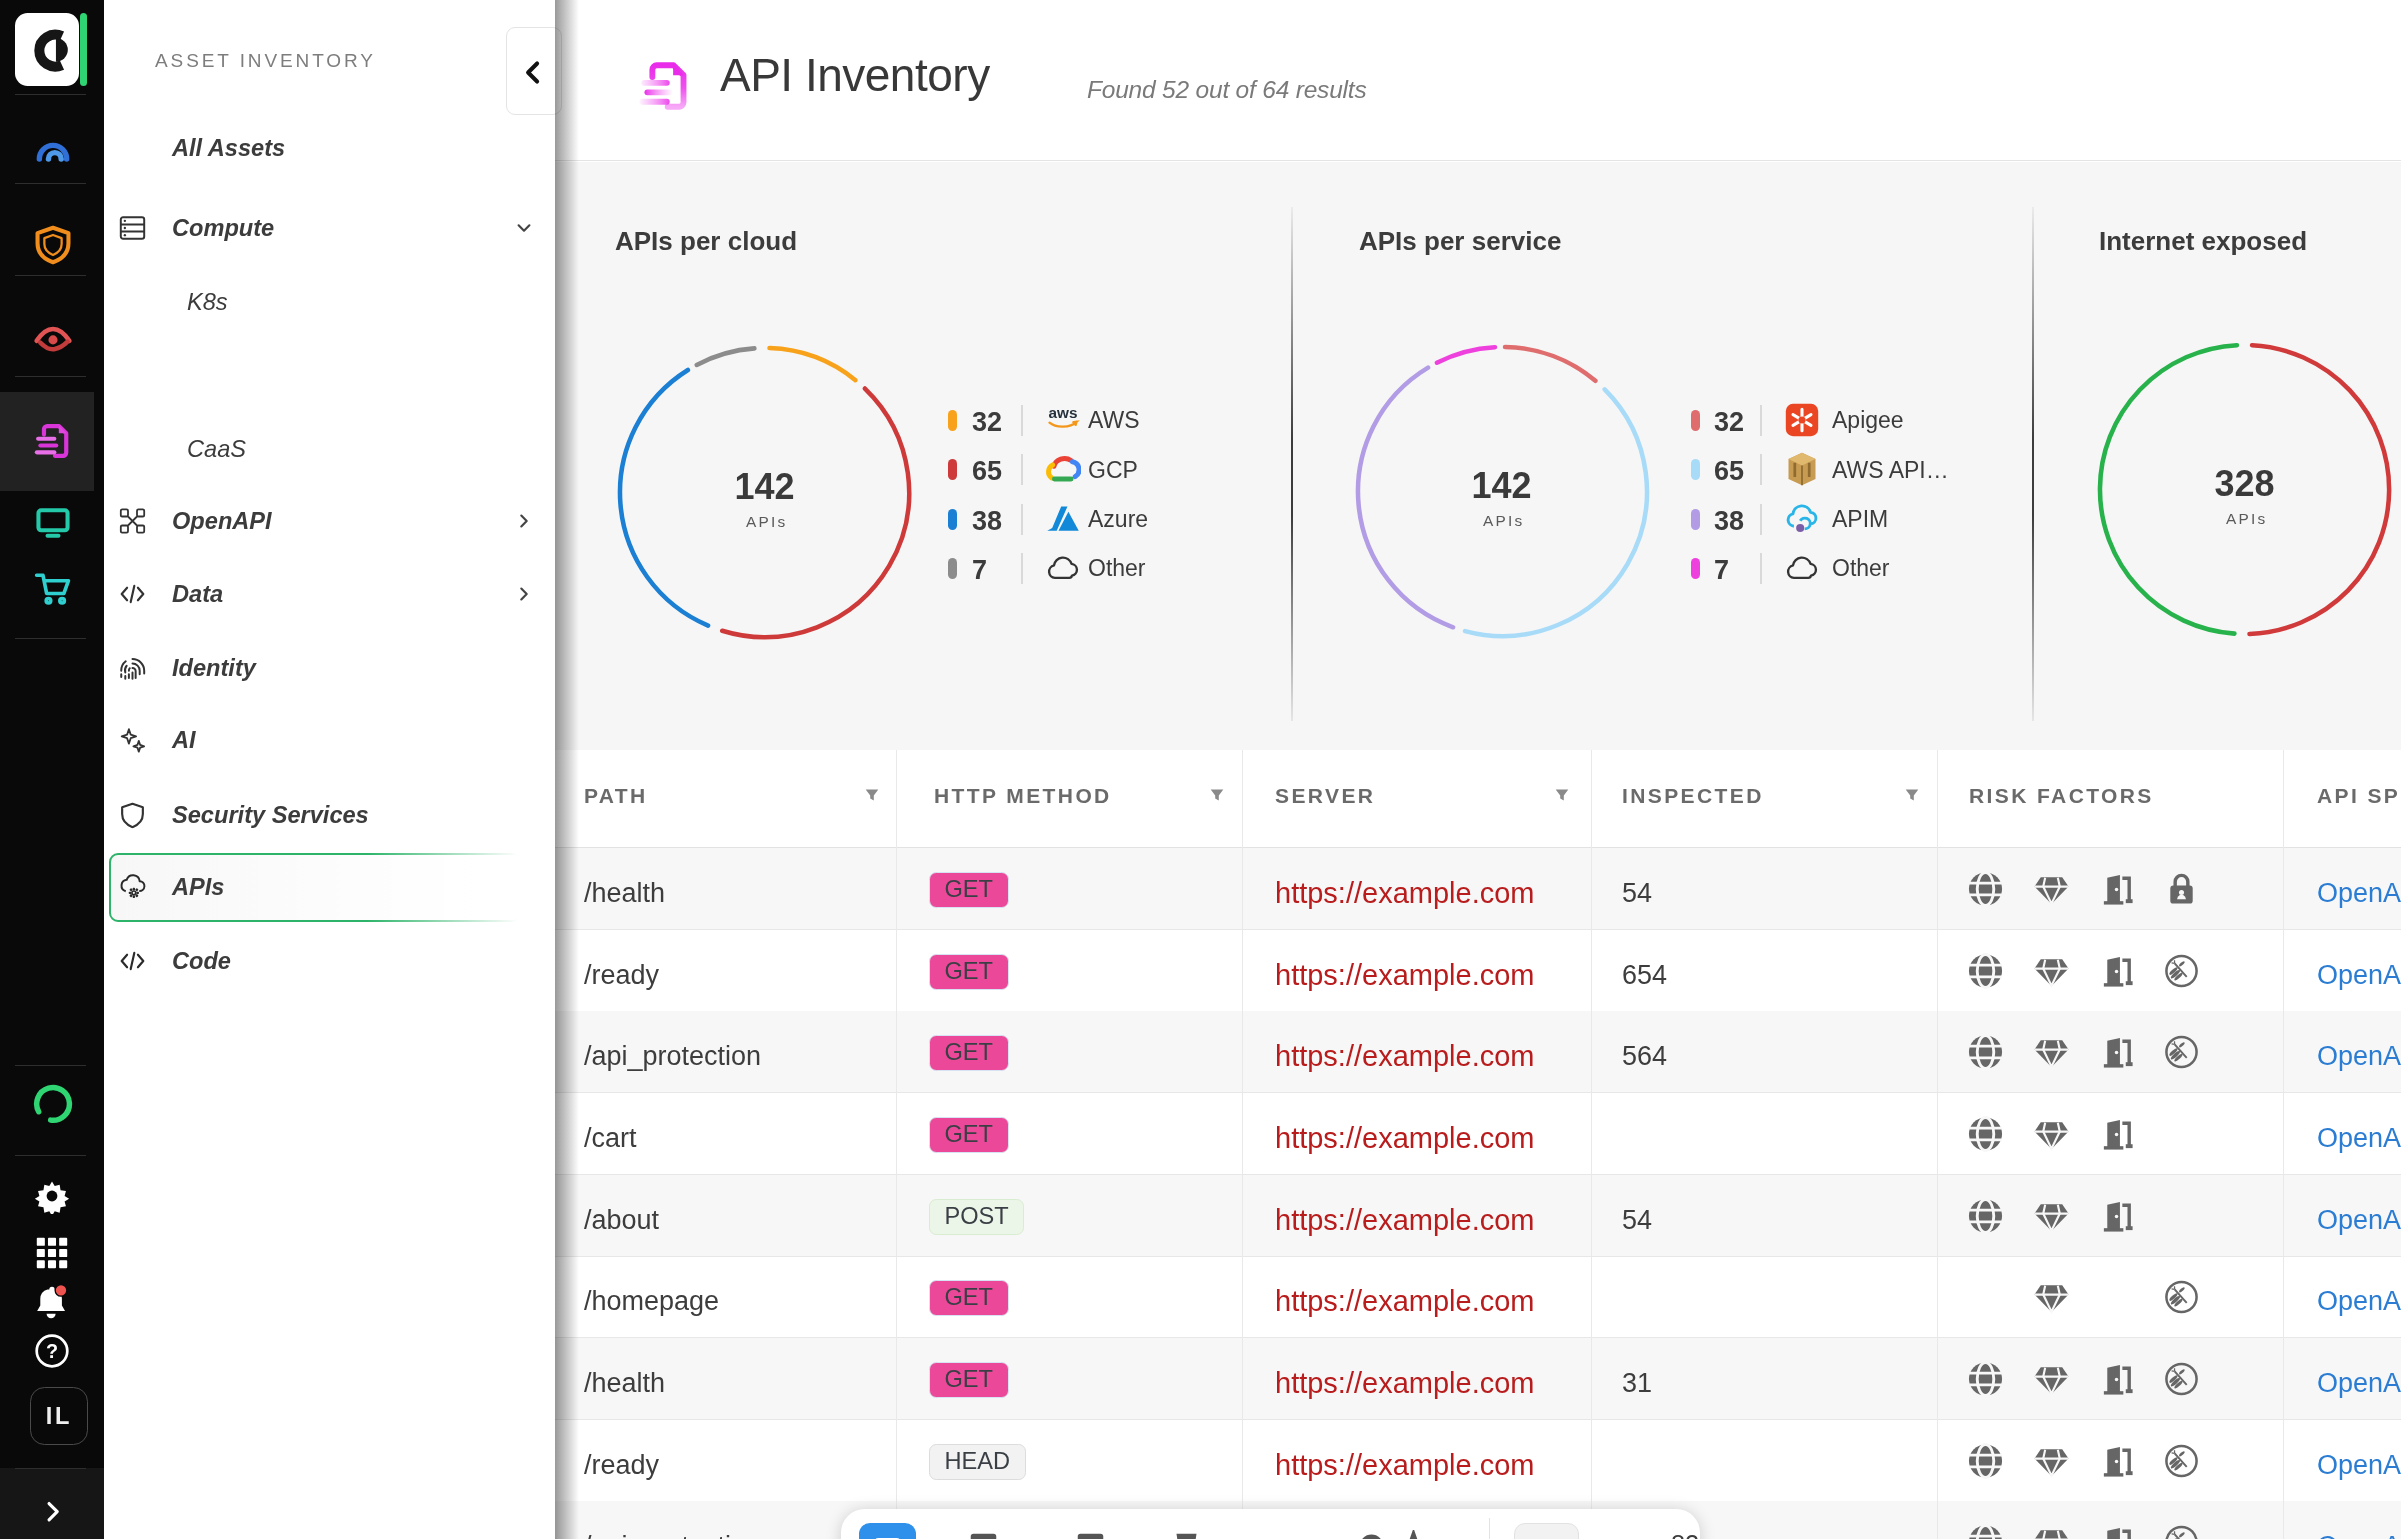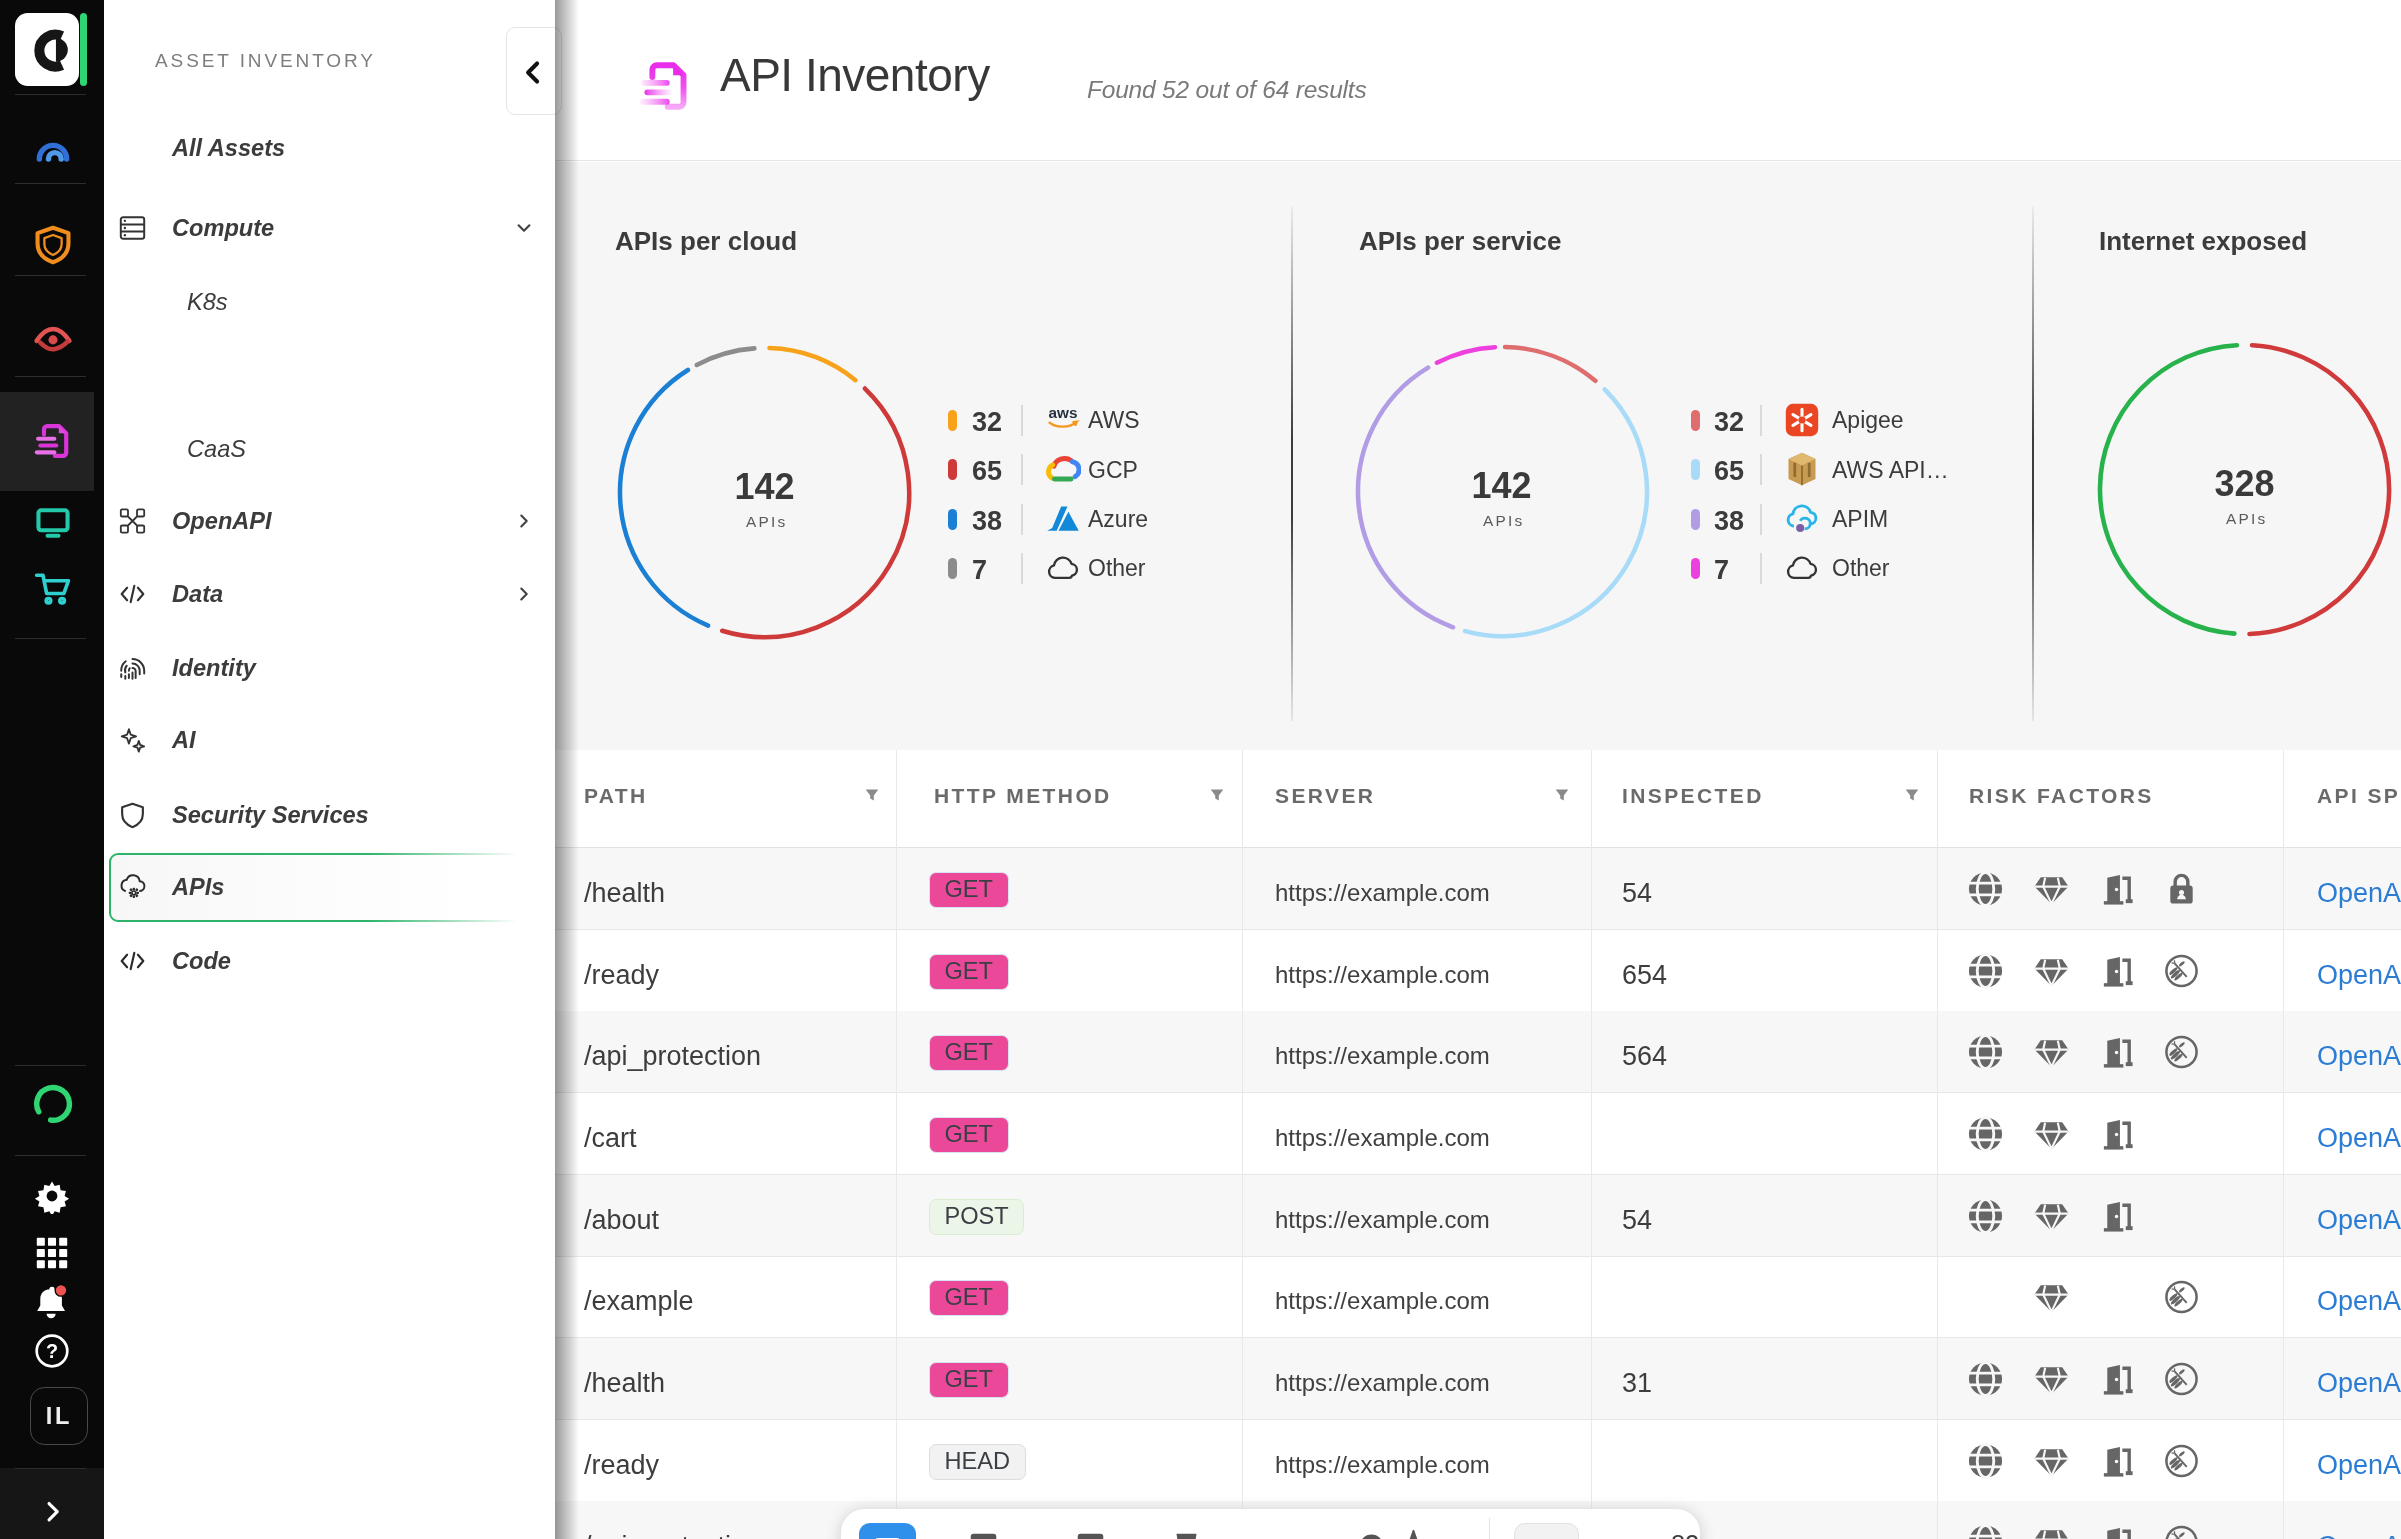--- a/index.html
+++ b/index.html
@@ -46,21 +46,21 @@
 .table { position:absolute; left:555px; top:750px; width:1786px; height:790px; background:#fff; }
 .thead { position:absolute; left:0; top:0; width:1846px; height:98px; background:#fff; border-bottom:0.9px solid #e2e2e2; }
 .th { position:absolute; top:34px; white-space:nowrap; font-size:21px; font-weight:600; letter-spacing:2.4px; color:#6a6a6a; }
 .row { position:absolute; left:0; width:1846px; height:82px; border-bottom:0.9px solid #e7e7e7; }
 .row.odd { background:#f7f7f7; }
 .cell-path { position:absolute; left:29px; top:calc(50% + 4.5px); transform:translateY(-50%); font-size:27px; color:#3d3d3d; }
 .chip { position:absolute; left:374px; top:calc(50% + 1.8px); transform:translateY(-50%); height:36px; line-height:33px; padding:0 14.5px; font-size:23.6px; color:#3a3f45; border-radius:7.3px; border:1.8px solid; }
 .chip.get { background:#ec4899; border-color:#d7e3f2; }
 .chip.post { background:#ecf6e8; border-color:#d8ecd0; }
 .chip.head { background:#f2f2f2; border-color:#dcdcdc; }
-.cell-srv { position:absolute; left:720px; top:calc(50% + 4.5px); transform:translateY(-50%); font-size:24px; color:#404040; }
+.cell-srv { position:absolute; left:720px; top:calc(50% + 4.5px); transform:translateY(-50%); font-size:29px; color:#b91c1c; }
 .cell-ins { position:absolute; left:1067px; top:calc(50% + 4.5px); transform:translateY(-50%); font-size:27px; color:#3d3d3d; }
 .cell-api { position:absolute; left:1762px; top:calc(50% + 4.5px); transform:translateY(-50%); font-size:27px; color:#2b7cd3; }
 .risk { position:absolute; top:50%; transform:translateY(-50%); width:37px; height:37px; }
 .vline { position:absolute; top:750px; width:0.9px; height:790px; background:#e9e9e9; z-index:5; }
 
 .toolbar { position:absolute; left:841px; top:1509px; width:859px; height:54px; background:#fff; border-radius:23.6px; box-shadow:0 1.8px 16.3px rgba(0,0,0,0.18); z-index:30; }
 .tb-blue { position:absolute; left:18px; top:13.6px; width:57px; height:41px; background:#2e90ea; border-radius:11px; }
 .tb-ic { position:absolute; top:21px; width:31px; height:31px; }
 .tb-div { position:absolute; left:648px; top:9px; width:0.9px; height:45px; background:#e3e3e3; }
 .tb-btn { position:absolute; left:673px; top:13.6px; width:65px; height:41px; background:#f2f2f2; border:1.8px solid #e2e2e2; border-radius:11px; }
@@ -544,21 +544,21 @@
           <path d="M12.5 7.5 L10.5 16.5 L19 34 L27.5 16.5 L25.5 7.5"></path>
         </g>
       </svg><svg class="risk" style="left:1544px" viewBox="0 0 38 38">
         <path d="M8.5 7.5 L21.5 4.5 V34 H8.5 Z" fill="#666"></path>
         <circle cx="18" cy="19.5" r="1.8" fill="#f7f7f7"></circle>
         <rect x="5" y="31.5" width="20" height="3.5" fill="#666"></rect>
         <path d="M24 8 H31 V31" stroke="#666" stroke-width="3.5" fill="none"></path>
         <rect x="27.5" y="29.5" width="7" height="4" fill="#666"></rect>
       </svg></div>
   <div class="row" style="top:506px">
-    <div class="cell-path">/example</div><div class="chip get">GET</div>
+    <div class="cell-path">/homepage</div><div class="chip get">GET</div>
     <div class="cell-srv">https://example.com</div><div class="cell-ins"></div>
     <span></span>
     <div class="cell-api">OpenAPI</div>
   <svg class="risk" style="left:1478px" viewBox="0 0 38 38">
         <path d="M8 7 H30 L36.5 16.5 L19 34.5 L1.5 16.5 Z" fill="#666"></path>
         <g stroke="#f7f7f7" stroke-width="2.2" fill="none">
           <path d="M1.5 16.5 H36.5"></path>
           <path d="M12.5 7.5 L10.5 16.5 L19 34 L27.5 16.5 L25.5 7.5"></path>
         </g>
       </svg><svg class="risk" style="left:1608px" viewBox="0 0 38 38">

